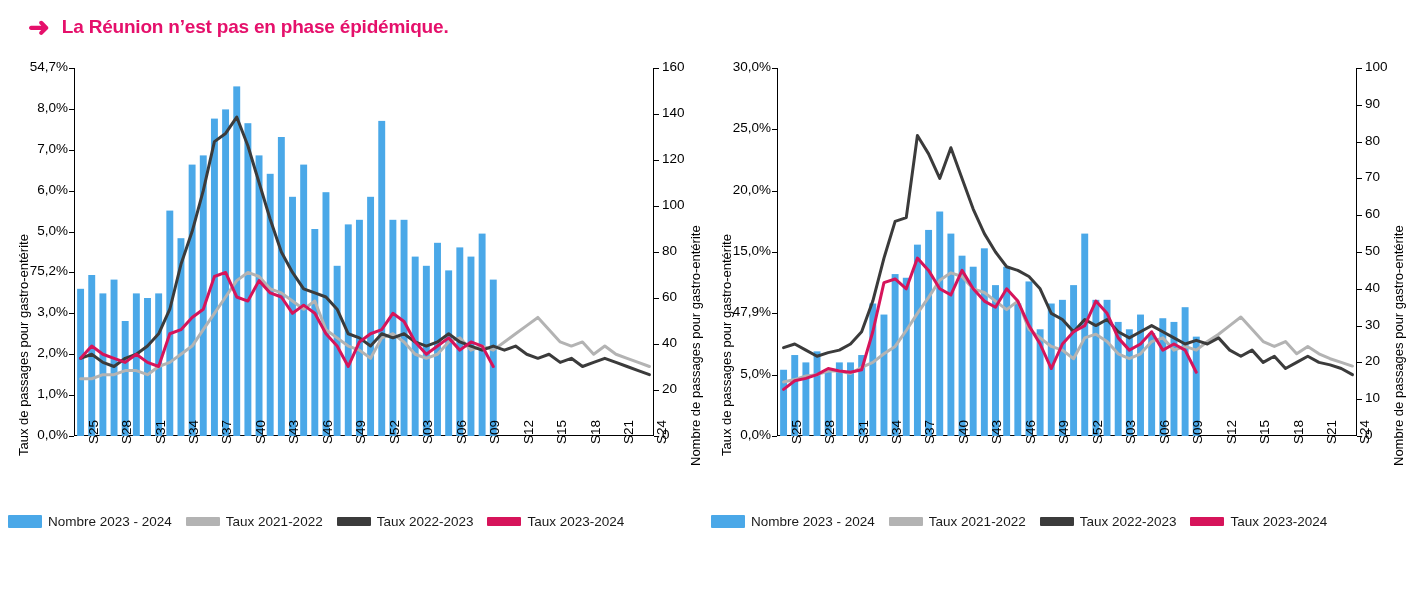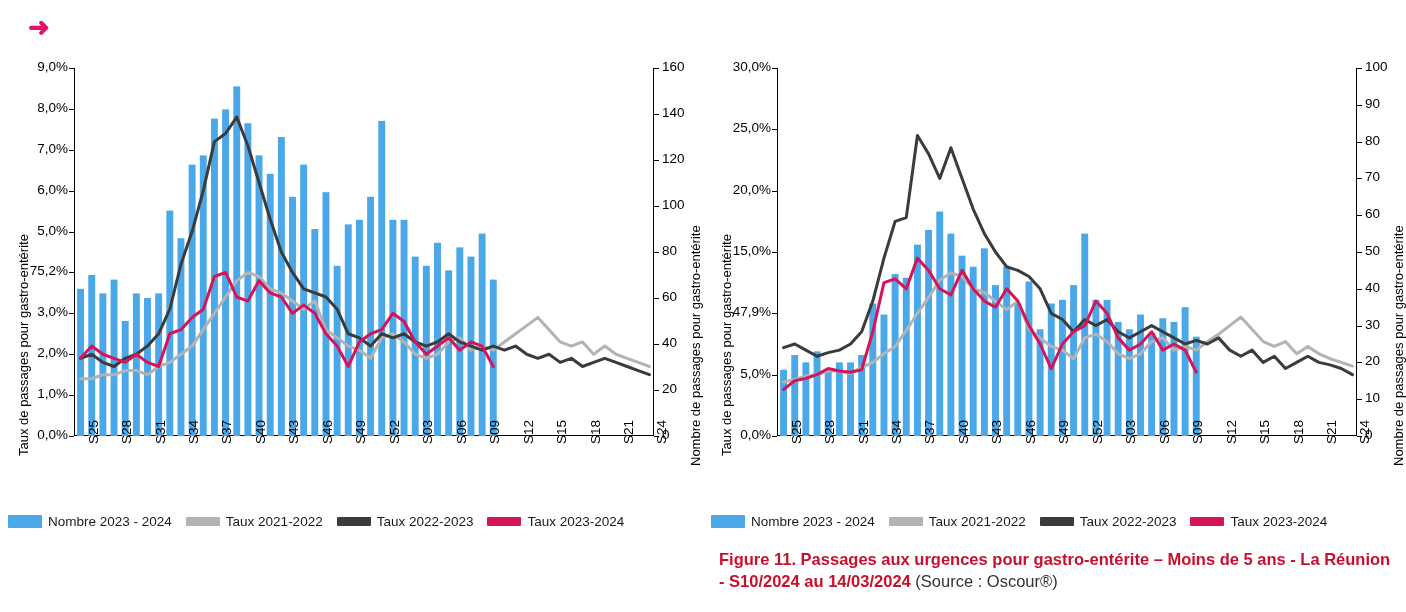--- a/index.html
+++ b/index.html
@@ -61,20 +61,21 @@
     position:absolute;left:16px;top:492px;width:680px;font-size:16.5px;
     line-height:1.35;color:#c8102e;font-weight:bold;
   }
   .caption .src{color:#333;font-weight:normal;}
 </style>
 </head>
 <body>
 
 <div class="banner">
   <span class="arrow">➜</span>
+  <span class="txt">La Réunion n’est pas en phase épidémique.</span>
 </div>
 
 <div class="panels">
 
   <div class="panel left">
     <div class="plotwrap">
       <div class="ylab left-lab">Taux de passages pour gastro-entérite</div>
       <div class="ylab right-lab">Nombre de passages pour gastro-entérite</div>
       <div class="plot rightaxis" id="plot-0" style="left: 74px; top: 12px; width: 580px; height: 368px;">
           <svg width="580" height="368">
@@ -152,21 +153,21 @@
         <div class="axisnum l" style="left: 8px; width: 60px; top: 207.444px;">75,2%</div>
         <div style="position: absolute; left: 69px; top: 216.444px; width: 5px; height: 1px; background: rgb(0, 0, 0);"></div>
         <div class="axisnum l" style="left: 8px; width: 60px; top: 166.556px;">5,0%</div>
         <div style="position: absolute; left: 69px; top: 175.556px; width: 5px; height: 1px; background: rgb(0, 0, 0);"></div>
         <div class="axisnum l" style="left: 8px; width: 60px; top: 125.667px;">6,0%</div>
         <div style="position: absolute; left: 69px; top: 134.667px; width: 5px; height: 1px; background: rgb(0, 0, 0);"></div>
         <div class="axisnum l" style="left: 8px; width: 60px; top: 84.7778px;">7,0%</div>
         <div style="position: absolute; left: 69px; top: 93.7778px; width: 5px; height: 1px; background: rgb(0, 0, 0);"></div>
         <div class="axisnum l" style="left: 8px; width: 60px; top: 43.8889px;">8,0%</div>
         <div style="position: absolute; left: 69px; top: 52.8889px; width: 5px; height: 1px; background: rgb(0, 0, 0);"></div>
-        <div class="axisnum l" style="left: 8px; width: 60px; top: 3px;">9,0%</div>
+        <div class="axisnum l" style="left: 8px; width: 60px; top: 3px;">54,7%</div>
         <div style="position: absolute; left: 69px; top: 12px; width: 5px; height: 1px; background: rgb(0, 0, 0);"></div>
         <div class="axisnum r" style="left: 662px; top: 371px;">0</div>
         <div style="position: absolute; left: 654px; top: 380px; width: 5px; height: 1px; background: rgb(0, 0, 0);"></div>
         <div class="axisnum r" style="left: 662px; top: 325px;">20</div>
         <div style="position: absolute; left: 654px; top: 334px; width: 5px; height: 1px; background: rgb(0, 0, 0);"></div>
         <div class="axisnum r" style="left: 662px; top: 279px;">40</div>
         <div style="position: absolute; left: 654px; top: 288px; width: 5px; height: 1px; background: rgb(0, 0, 0);"></div>
         <div class="axisnum r" style="left: 662px; top: 233px;">60</div>
         <div style="position: absolute; left: 654px; top: 242px; width: 5px; height: 1px; background: rgb(0, 0, 0);"></div>
         <div class="axisnum r" style="left: 662px; top: 187px;">80</div>
@@ -317,17 +318,14 @@
         </div>
         <div class="item">
           <span class="swatch" style="background: rgb(59, 59, 59);"></span>
           <span>Taux 2022-2023</span>
         </div>
         <div class="item">
           <span class="swatch" style="background: rgb(214, 20, 90);"></span>
           <span>Taux 2023-2024</span>
         </div>
       </div>
-    <div class="caption">
-      <span>Figure 11. Passages aux urgences pour gastro-entérite  – Moins de 5 ans - La Réunion - S10/2024 au 14/03/2024 </span><span class="src">(Source : Oscour®)</span>
-    </div>
   </div>
 </div>
 
 </body></html>

